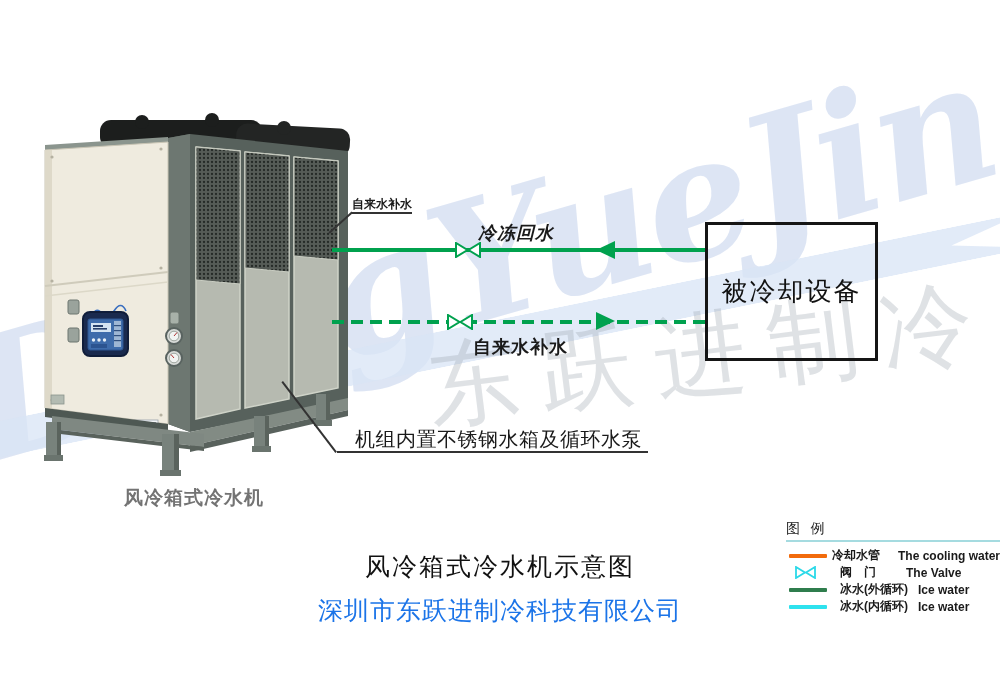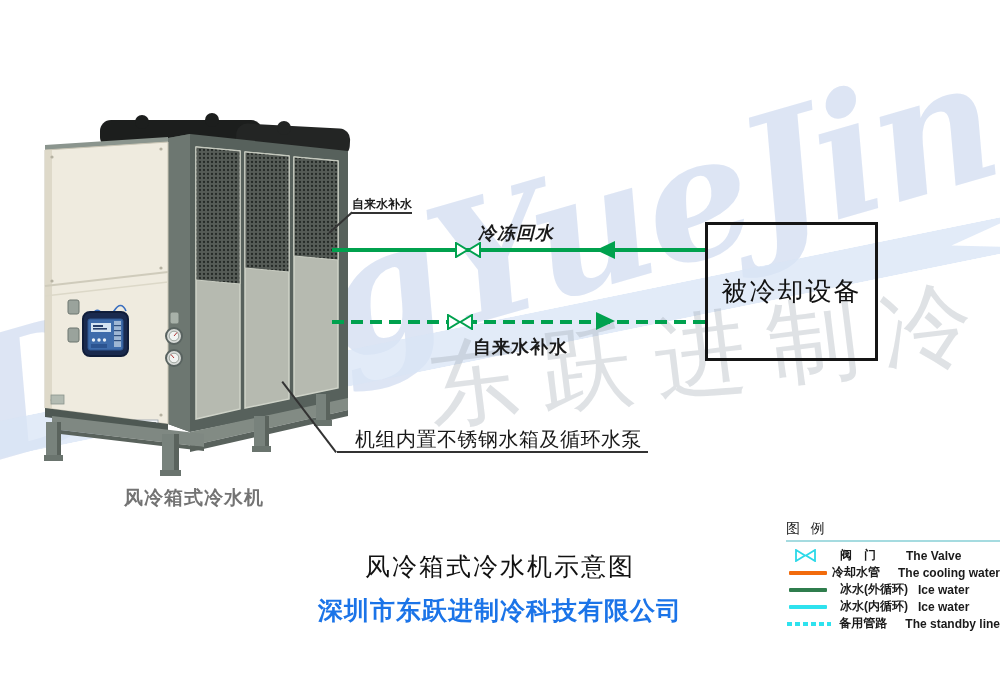--- a/index.html
+++ b/index.html
@@ -34,21 +34,21 @@
   .equipment-box{position:absolute;left:705px;top:222px;width:167px;height:133px;
     border:3px solid #151515;display:flex;align-items:center;justify-content:center;
     font-size:26px;font-weight:500;letter-spacing:2px;color:#111;background:transparent;}
   .machine-caption{position:absolute;left:124px;top:485px;font-size:19px;font-weight:600;letter-spacing:1px;color:#737373;}
   .note-lbl{position:absolute;left:355px;top:426px;font-size:20px;font-weight:500;letter-spacing:.5px;color:#1a1a1a;white-space:nowrap;}
 
   
   .title-line{position:absolute;left:0;top:550px;width:1000px;text-align:center;
     font-size:25px;font-weight:500;letter-spacing:2px;color:#111;}
   .company-line{position:absolute;left:0;top:594px;width:1000px;text-align:center;
-    font-size:25px;font-weight:bold;letter-spacing:1px;color:#1B74E8;}
+    font-size:25px;font-weight:normal;letter-spacing:1px;color:#1B74E8;}
 
   
   .legend{position:absolute;left:786px;top:520px;width:214px;}
   .legend-cn{font-family:"DejaVu Serif","Liberation Serif",serif;font-size:14px;letter-spacing:3px;color:#222;}
   .legend-en{font-family:"DejaVu Serif","Liberation Serif",serif;font-size:19px;color:#222;margin-top:1px;}
   .legend-rule{height:2px;background:#A5DBE0;margin-top:2px;width:214px;}
   .legend-rows{margin-top:5px;}
   .legend-row{display:flex;align-items:center;height:17px;}
   .sym-cell{width:54px;display:flex;align-items:center;}
   .sym-line{width:38px;height:4px;border-radius:1px;background:currentColor;margin-left:3px;}
@@ -205,58 +205,51 @@
 
   <div class="title-line z3">风冷箱式冷水机示意图</div>
   <div class="company-line z3">深圳市东跃进制冷科技有限公司</div>
 
   <div class="legend z4">
     <div class="legend-cn">图 例</div>
     <div class="legend-rule"></div>
     <div class="legend-rows">
 
       <div class="legend-row">
+        <span class="sym-cell" style="color: rgb(242, 107, 12);">
+          <span class="sym-line"></span>
+        </span>
+        <span class="cell-cn">冷却水管</span>
+        <span class="cell-en">The cooling water</span>
+      </div>
+
+      <div class="legend-row">
         <span class="sym-cell" style="color: rgb(43, 217, 232);">
           <svg width="21" height="13" viewBox="0 0 21 13" style="margin-left:9px;">
             <path d="M1,1 L1,12 L10,6.5 Z" fill="#fff" stroke="currentColor" stroke-width="1.8"></path>
             <path d="M20,1 L20,12 L11,6.5 Z" fill="#fff" stroke="currentColor" stroke-width="1.8"></path>
           </svg>
         </span>
         <span class="cell-cn">阀　门</span>
         <span class="cell-en">The Valve</span>
       </div>
 
       <div class="legend-row">
-        <span class="sym-cell" style="color: rgb(242, 107, 12);">
-          <span class="sym-line"></span>
-        </span>
-        <span class="cell-cn">冷却水管</span>
-        <span class="cell-en">The cooling water</span>
-      </div>
-
-      <div class="legend-row">
         <span class="sym-cell" style="color: rgb(47, 125, 77);">
           <span class="sym-line"></span>
         </span>
         <span class="cell-cn">冰水(外循环)</span>
         <span class="cell-en">Ice water</span>
       </div>
 
       <div class="legend-row">
         <span class="sym-cell" style="color: rgb(46, 226, 238);">
           <span class="sym-line"></span>
         </span>
         <span class="cell-cn">冰水(内循环)</span>
         <span class="cell-en">Ice water</span>
       </div>
 
-      <div class="legend-row">
-        <span class="sym-cell" style="color: rgb(46, 226, 238);">
-          <span class="sym-dashed"></span>
-        </span>
-        <span class="cell-cn">备用管路</span>
-        <span class="cell-en">The standby line</span>
-      </div>
 
     </div>
   </div>
 
 </div>
 
 </body></html>

